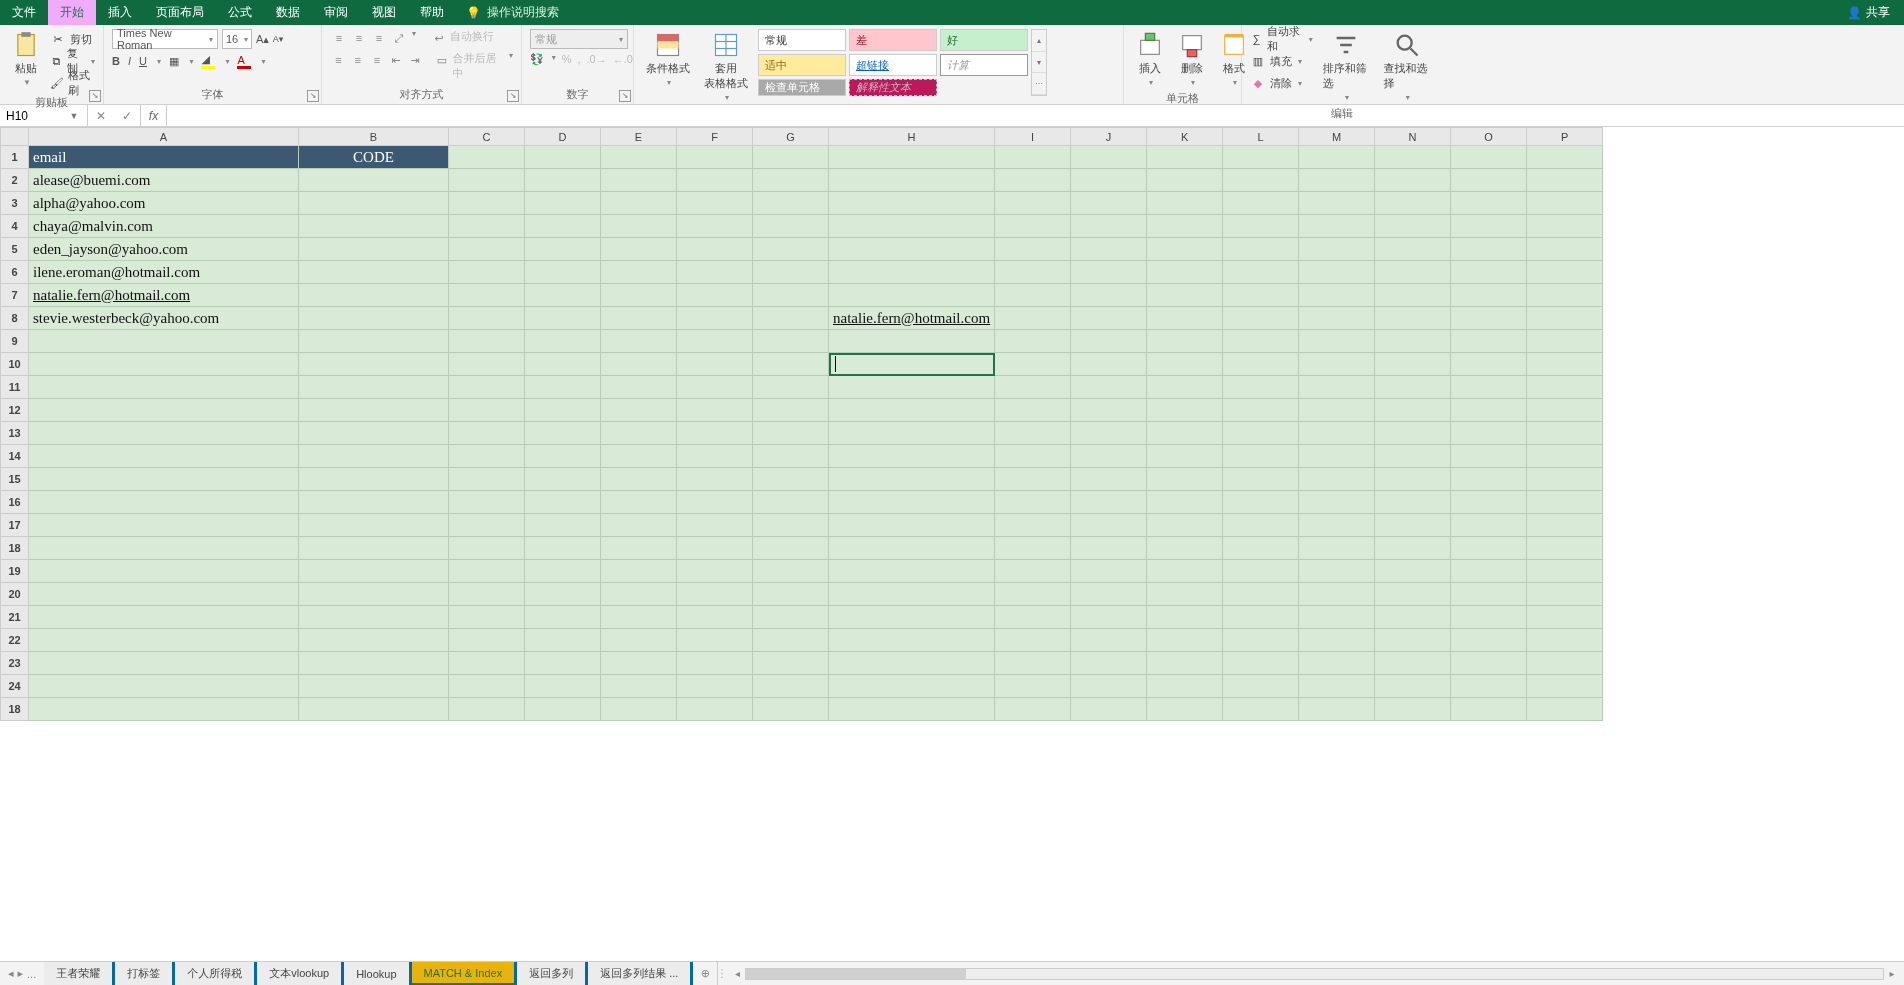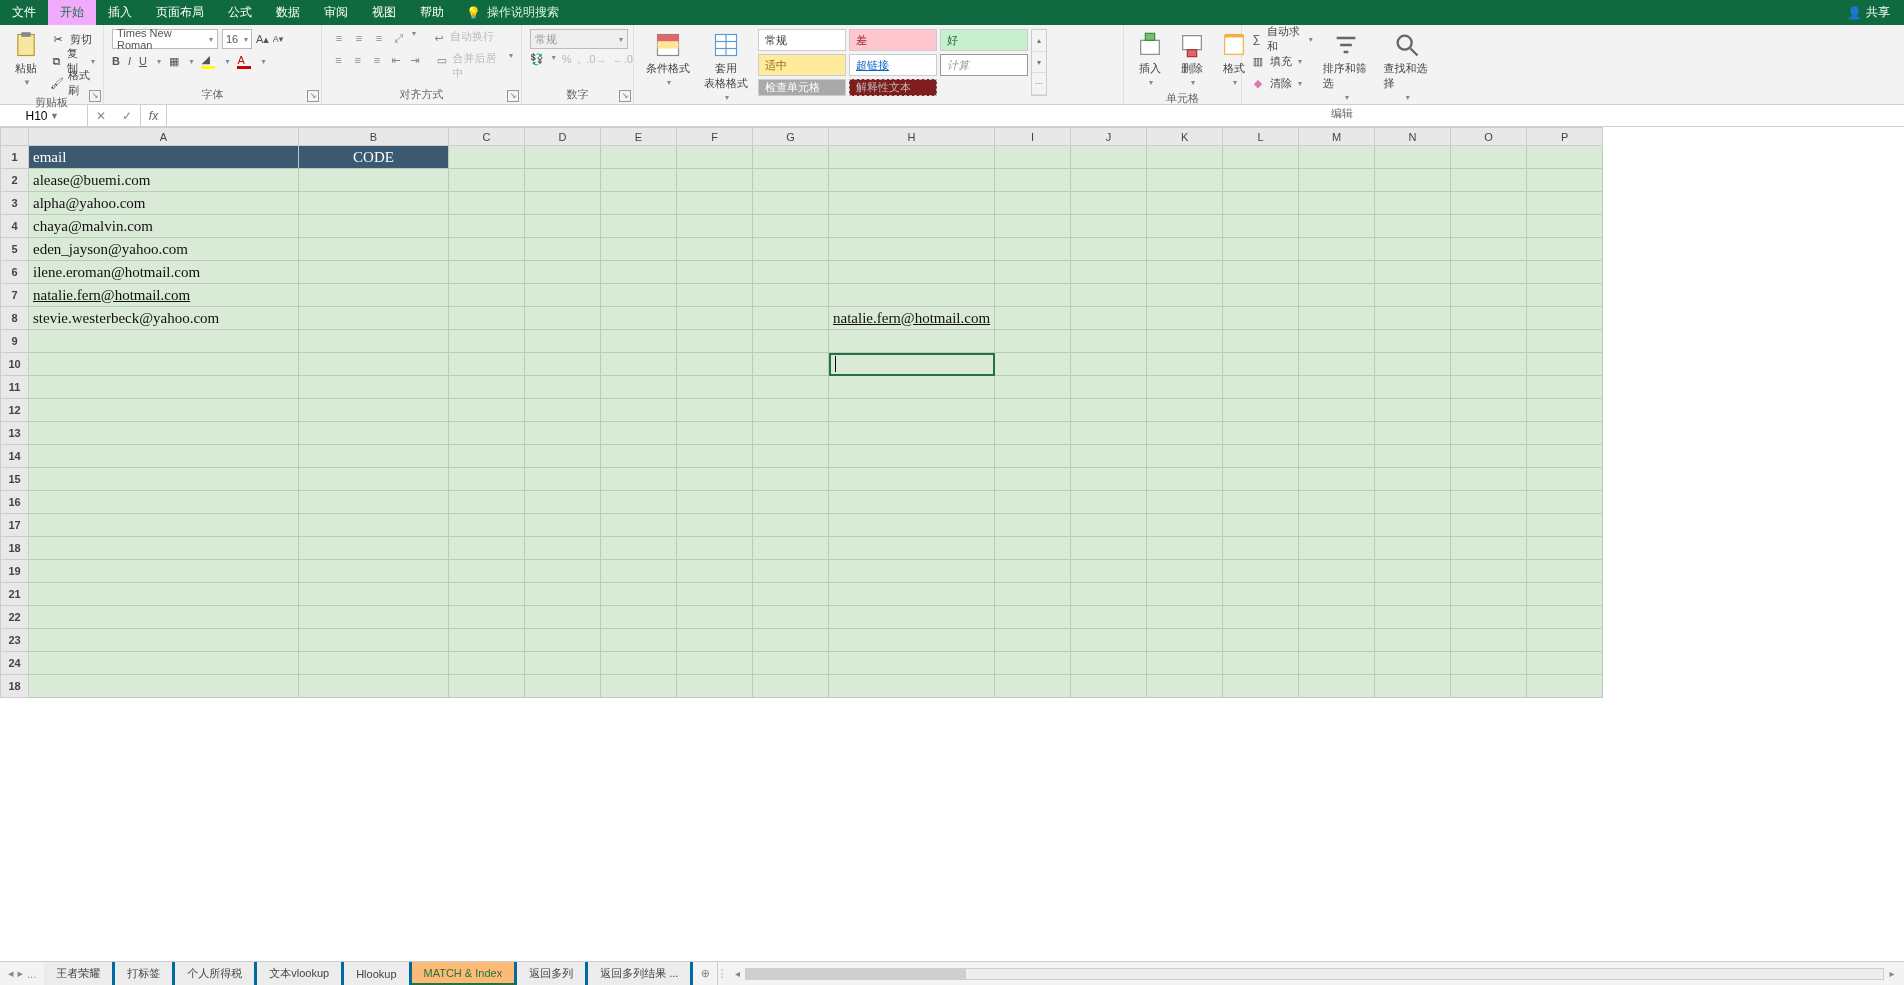--- a/index.html
+++ b/index.html
@@ -65,32 +65,32 @@
 
 .style-gallery { display:grid; grid-template-columns: repeat(3, 88px); grid-template-rows: 22px 22px; gap:3px;}
 .style-cell { border:1px solid #ccc; font-size:11px; display:flex; align-items:center; padding:0 6px;}
 .style-cell.normal { background:#fff; color:#333;}
 .style-cell.bad    { background:#ffc7cd; color:#9b2331;}
 .style-cell.good   { background:#c6efce; color:#1e6a2f;}
 .style-cell.neutral{ background:#ffeb9c; color:#8a6b13;}
 .style-cell.link   { background:#fff; color:#0563c1; text-decoration:underline;}
 .style-cell.calc   { background:#fff; color:#999; font-style:italic; border:1px solid #999;}
 .style-cell.check  { background:#a9a9a9; color:#fff;}
-.style-cell.expl   { background:#7f1d1d; color:#bbb; border:1px dashed #bbb;}
+.style-cell.expl   { background:#be185d; color:#bbb; font-style:italic; border:1px dashed #bbb;}
 .gallery-more { width:16px; display:flex; flex-direction:column; border:1px solid #ccc; margin-left:3px;}
 .gallery-more div{ flex:1; display:flex; align-items:center; justify-content:center; font-size:8px; color:#777; border-bottom:1px solid #ddd;}
 
 
 .formula-bar {
   height: 22px; background:#fff; border-bottom:1px solid #d0d0d0;
   display:flex; align-items:stretch; font-size:12px;
 }
 .name-box {
   width:88px; border-right:1px solid #ccc; display:flex; align-items:center;
-  padding:0 6px; justify-content:center; background:#fff;
+  padding:0 6px; justify-content:space-between; background:#fff;
 }
 .name-box .dd-btn { width:14px; text-align:center; color:#777; font-size:9px;}
 .fx-btns { display:flex; align-items:center; border-right:1px solid #ccc; }
 .fx-btns div { width:26px; text-align:center; color:#888; cursor:pointer; font-size:12px;}
 .fx-label { width:26px; text-align:center; font-style:italic; color:#666; border-right:1px solid #ccc; display:flex; align-items:center; justify-content:center;}
 .formula-input { flex:1; padding:0 6px; display:flex; align-items:center; color:#333;}
 
 
 .sheet-area { position:absolute; top:127px; left:0; right:0; bottom:24px; overflow:hidden;}
 .grid-wrap { position:absolute; inset:0; overflow:hidden;}
@@ -127,21 +127,21 @@
   background:#f3f3f3; border-top:1px solid #ccc;
   display:flex; align-items:stretch; font-size:11px;
 }
 .tab-nav { display:flex; align-items:center; gap:4px; padding:0 8px; color:#888;}
 .tab-nav span{cursor:pointer;}
 .tabs { display:flex; align-items:stretch;}
 .tab {
   padding:0 12px; display:flex; align-items:center; border-right:3px solid #0369a1;
   background:#ececec; cursor:pointer; color:#444;
 }
-.tab.active { background:#fdba74; border-bottom:2px solid #217346; color:#217346;}
+.tab.active { background:#eab308; border-bottom:2px solid #217346; color:#217346;}
 .tab-add { width:24px; display:flex; align-items:center; justify-content:center; color:#888; cursor:pointer;}
 .hscroll { flex:1; display:flex; align-items:center; padding:0 4px;}
 .hscroll .track { flex:1; height:12px; background:#eee; border:1px solid #ccc; position:relative;}
 .hscroll .thumb { position:absolute; left:0; top:0; bottom:0; width:220px; background:#cfcfcf;}
 .hscroll .arr { width:16px; text-align:center; color:#888; font-size:10px;}
 
 
 svg { display:block; }
 
 </style>
@@ -827,20 +827,39 @@
             <td></td>
             <td></td>
             <td></td>
             <td></td>
             <td></td>
             <td></td>
             <td></td>
             <td></td>
           </tr>
           <tr>
+            <th class="rowhdr">20</th>
+            <td></td>
+            <td></td>
+            <td></td>
+            <td></td>
+            <td></td>
+            <td></td>
+            <td></td>
+            <td></td>
+            <td></td>
+            <td></td>
+            <td></td>
+            <td></td>
+            <td></td>
+            <td></td>
+            <td></td>
+            <td></td>
+          </tr>
+          <tr>
             <th class="rowhdr">21</th>
             <td></td>
             <td></td>
             <td></td>
             <td></td>
             <td></td>
             <td></td>
             <td></td>
             <td></td>
             <td></td>

